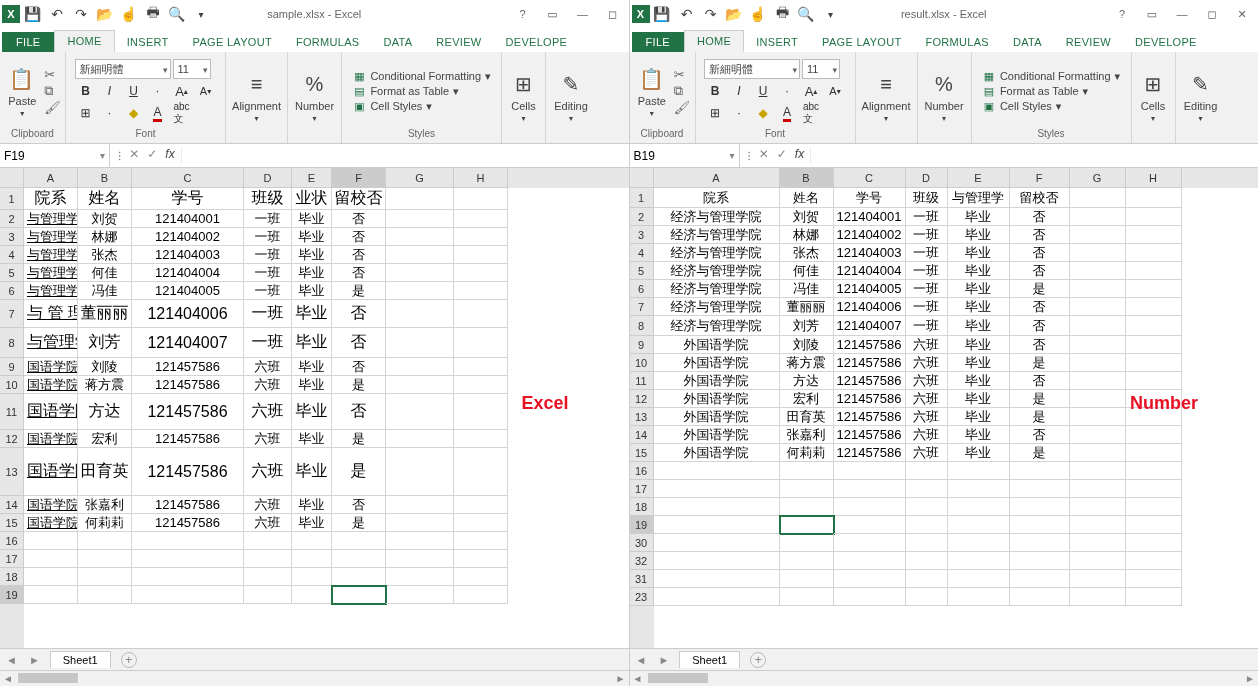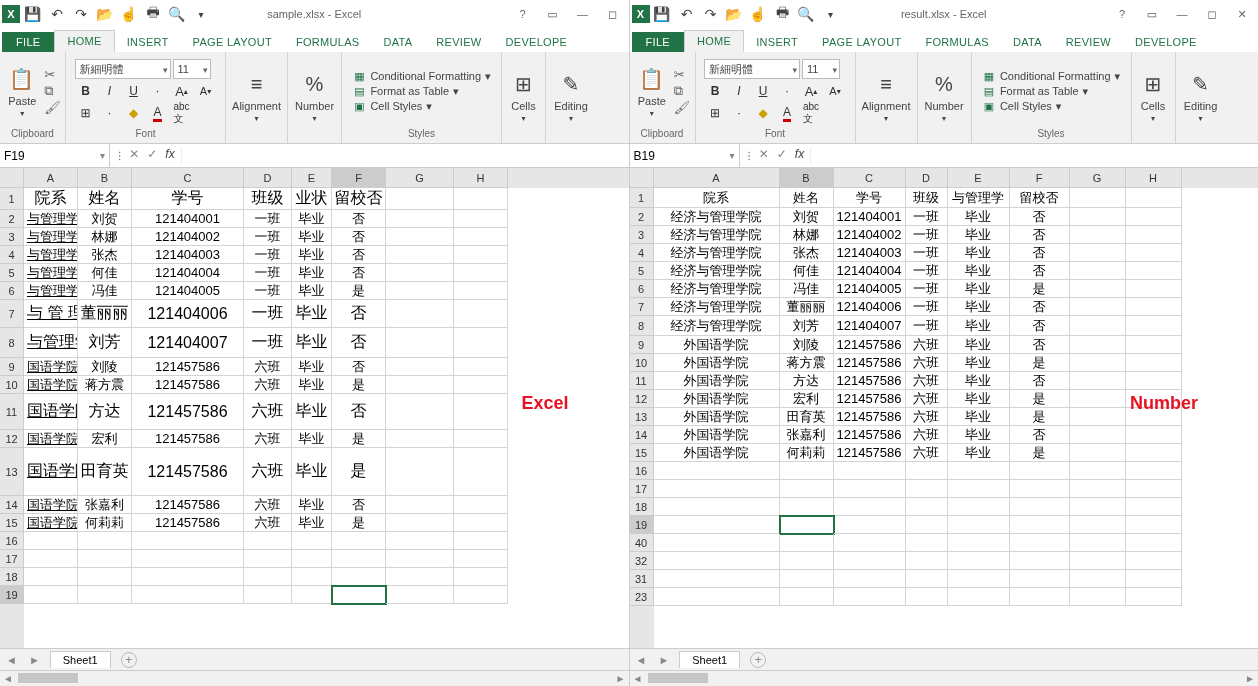--- a/index.html
+++ b/index.html
@@ -613,21 +613,21 @@
         <div class="rh" style="height: 18px;">10</div>
         <div class="rh" style="height: 18px;">11</div>
         <div class="rh" style="height: 18px;">12</div>
         <div class="rh" style="height: 18px;">13</div>
         <div class="rh" style="height: 18px;">14</div>
         <div class="rh" style="height: 18px;">15</div>
         <div class="rh" style="height: 18px;">16</div>
         <div class="rh" style="height: 18px;">17</div>
         <div class="rh" style="height: 18px;">18</div>
         <div class="rh sel" style="height: 18px;">19</div>
-        <div class="rh" style="height: 18px;">40</div>
+        <div class="rh" style="height: 18px;">30</div>
         <div class="rh" style="height: 18px;">32</div>
         <div class="rh" style="height: 18px;">31</div>
         <div class="rh" style="height: 18px;">23</div>
       </div>
       <div class="gridmain">
         <div class="colheads">
           <div class="ch" style="width: 126px;">A</div>
           <div class="ch sel" style="width: 54px;">B</div>
           <div class="ch" style="width: 72px;">C</div>
           <div class="ch" style="width: 42px;">D</div>

